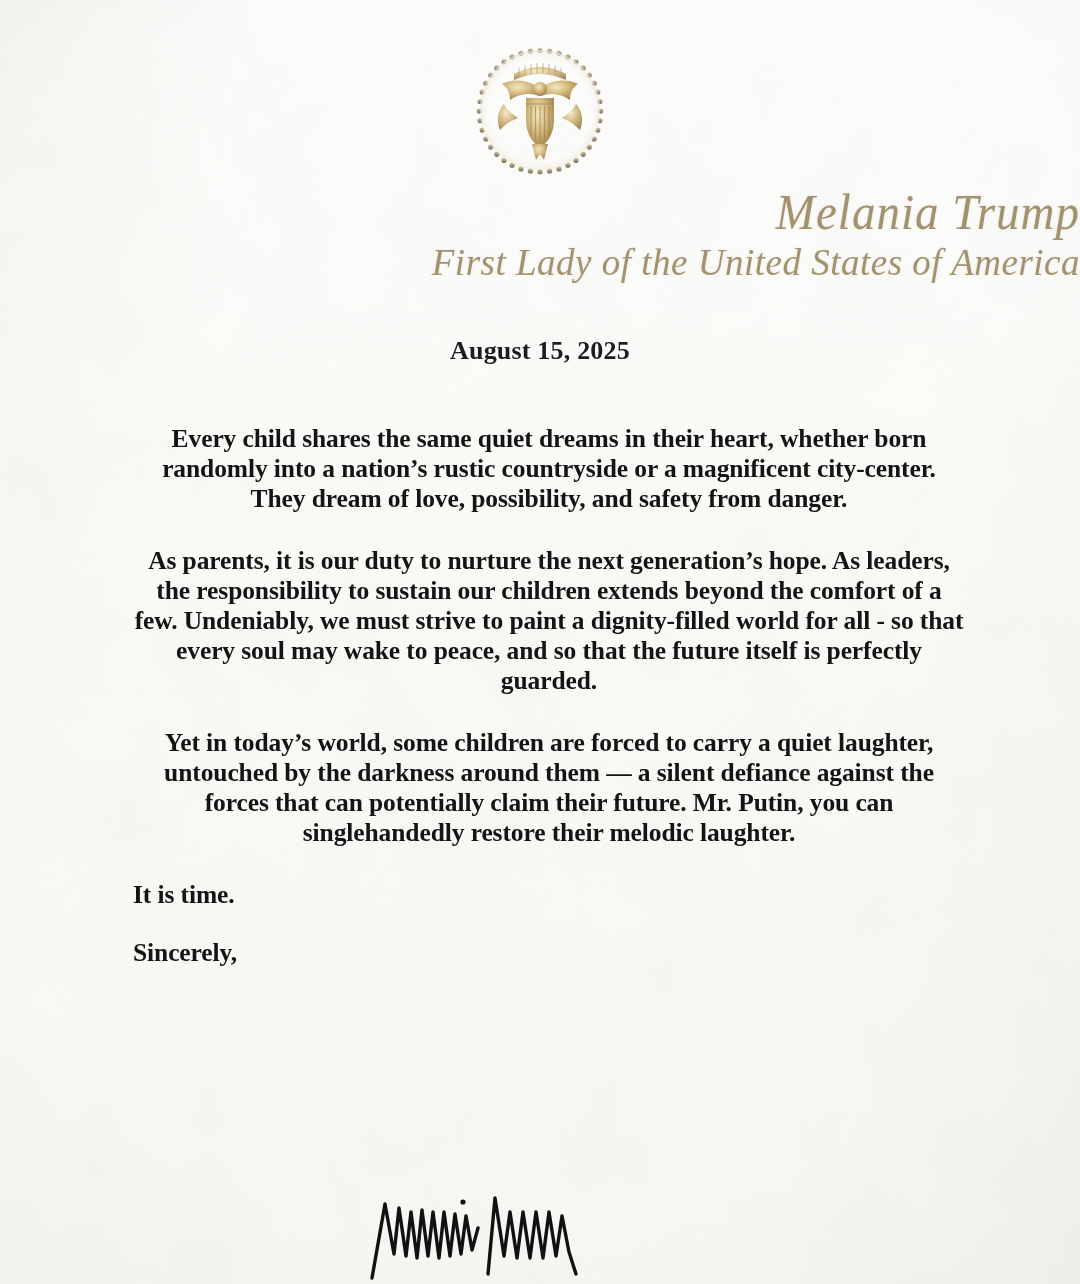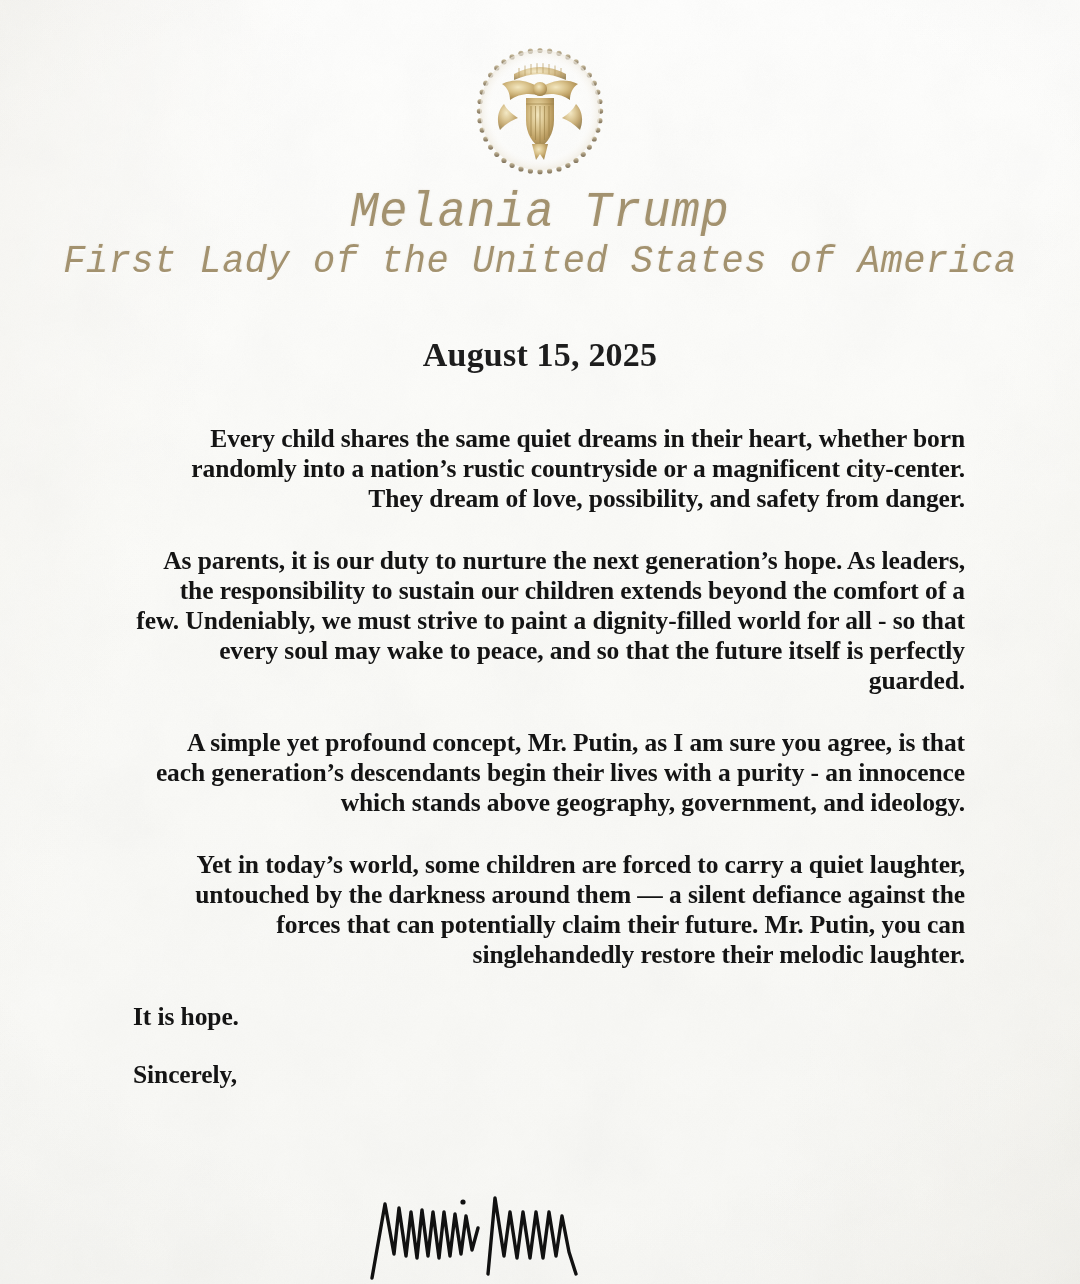--- a/index.html
+++ b/index.html
@@ -49,22 +49,22 @@
     position: relative;
     width: 132px;
     height: 132px;
   }
   
   .letterhead {
     position: absolute;
     left: 0;
     right: 0;
     top: 188px;
-    text-align: center;
-    font-family: Liberation Mono, monospace;
+    text-align: right;
+    font-family: Liberation Serif, serif;
     color: #a3926f;
   }
   .lh-name {
     font-size: 47px;
     font-style: italic;
     font-weight: 400;
     letter-spacing: 1px;
     line-height: 1.06;
     text-shadow: 0 1px 0 rgba(255,255,255,0.7), 0 0 2px rgba(150,132,92,0.25);
     transform: scaleY(1.06);
@@ -80,21 +80,21 @@
     transform: scaleY(1.05);
   }
 
   
   .date {
     position: absolute;
     left: 0;
     right: 0;
     top: 336px;
     text-align: center;
-    font-size: 34px;
+    font-size: 26px;
     font-weight: 700;
     color: #1d1d1d;
     letter-spacing: 0.2px;
   }
 
   
   .body-block {
     position: absolute;
     left: 133px;
     top: 424px;
@@ -103,21 +103,21 @@
     font-size: 25.5px;
     line-height: 30px;
     font-weight: 600;
     letter-spacing: -0.1px;
   }
   .salutation {
     margin: 0 0 34px 0;
   }
   .para {
     margin: 0 0 32px 0;
-    text-align: right;
+    text-align: center;
   }
   .closing-line {
     margin: 0 0 28px 0;
   }
   .sincerely {
     margin: 0;
   }
 
   
   .signature {
@@ -265,23 +265,22 @@
   <div class="letterhead">
     <div class="lh-name">Melania Trump</div>
     <div class="lh-title">First Lady of the United States of America</div>
   </div>
 
   <div class="date">August 15, 2025</div>
 
   <div class="body-block">
     <p class="para">Every child shares the same quiet dreams in their heart, whether born randomly into a nation’s rustic countryside or a magnificent city-center.  They dream of love, possibility, and safety from danger.</p>
     <p class="para">As parents, it is our duty to nurture the next generation’s hope.  As leaders, the responsibility to sustain our children extends beyond the comfort of a few.  Undeniably, we must strive to paint a dignity-filled world for all - so that every soul may wake to peace, and so that the future itself is perfectly guarded.</p>
-    <p class="para">A simple yet profound concept, Mr. Putin, as I am sure you agree, is that each generation’s descendants begin their lives with a purity - an innocence which stands above geography, government, and ideology.</p>
     <p class="para">Yet in today’s world, some children are forced to carry a quiet laughter, untouched by the darkness around them — a silent defiance against the forces that can potentially claim their future.  Mr. Putin, you can singlehandedly restore their melodic laughter.</p>
-    <p class="closing-line">It is hope.</p>
+    <p class="closing-line">It is time.</p>
     <p class="sincerely">Sincerely,</p>
   </div>
 
   <div class="signature">
     <svg width="230" height="98" viewBox="0 0 230 98">
       <g fill="none" stroke="#111111" stroke-width="3.4" stroke-linecap="round" stroke-linejoin="round">
 
         <path d="M4 96 L17 22 L26 72 L31 26 L38 74 L43 30 L49 76 L54 28 L60 74 L65 30 L71 76 L76 30 L82 74 L87 32 L93 72 L98 34 L104 68 L110 46"></path>
 
         <circle cx="95" cy="20" r="2.6" fill="#111111" stroke="none"></circle>

